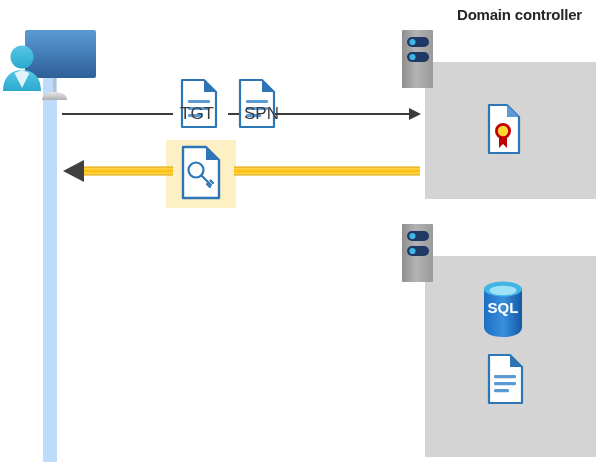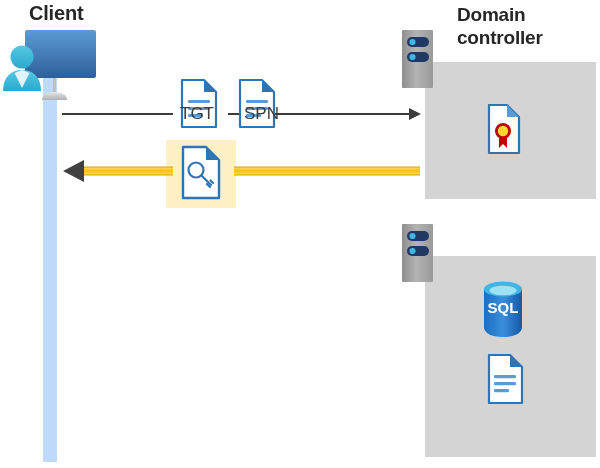--- a/index.html
+++ b/index.html
@@ -13,21 +13,21 @@
   #stage{position:absolute;left:0;top:0;width:600px;height:468px;}
   .abs{position:absolute;}
 
   
   .title{
     font-weight:bold;
     color:#262626;
     letter-spacing:-0.2px;
   }
   .title-client{left:29px;top:2px;font-size:20px;}
-  .title-dc{left:457px;top:3px;font-size:19px;line-height:23px;width:140px;}
+  .title-dc{left:457px;top:3px;font-size:15px;line-height:23px;width:140px;}
   .title-linux{left:455px;top:228px;font-size:19px;line-height:23px;}
 
   .label-doc{
     font-size:17px;color:#3b3b3b;margin-top:47px;
   }
   .label-tgt{left:180px;top:57px;}
   .label-spn{left:244px;top:57px;}
 
   .caption{
     font-size:19px;color:#3b3b3b;
@@ -185,20 +185,19 @@
 
     <g>
       <path d="M489 355 L510 355 L522 367 L522 403 L489 403 Z" fill="#ffffff" stroke="#2e75b6" stroke-width="2.2" stroke-linejoin="round"></path>
       <path d="M510 355 L522 367 L510 367 Z" fill="#2e75b6"></path>
       <rect x="494" y="375" width="22" height="3.2" rx="1.3" fill="#5b9bd5"></rect>
       <rect x="494" y="382" width="22" height="3.2" rx="1.3" fill="#5b9bd5"></rect>
       <rect x="494" y="389" width="15" height="3.2" rx="1.3" fill="#5b9bd5"></rect>
     </g>
   </svg>
 
-  <div class="abs title title-client">Client</div>
   <div class="abs title title-dc">Domain controller</div>
 
   <div class="abs label-doc label-tgt">TGT</div>
   <div class="abs label-doc label-spn">SPN</div>
 
 
 </div>
 
 </body></html>

